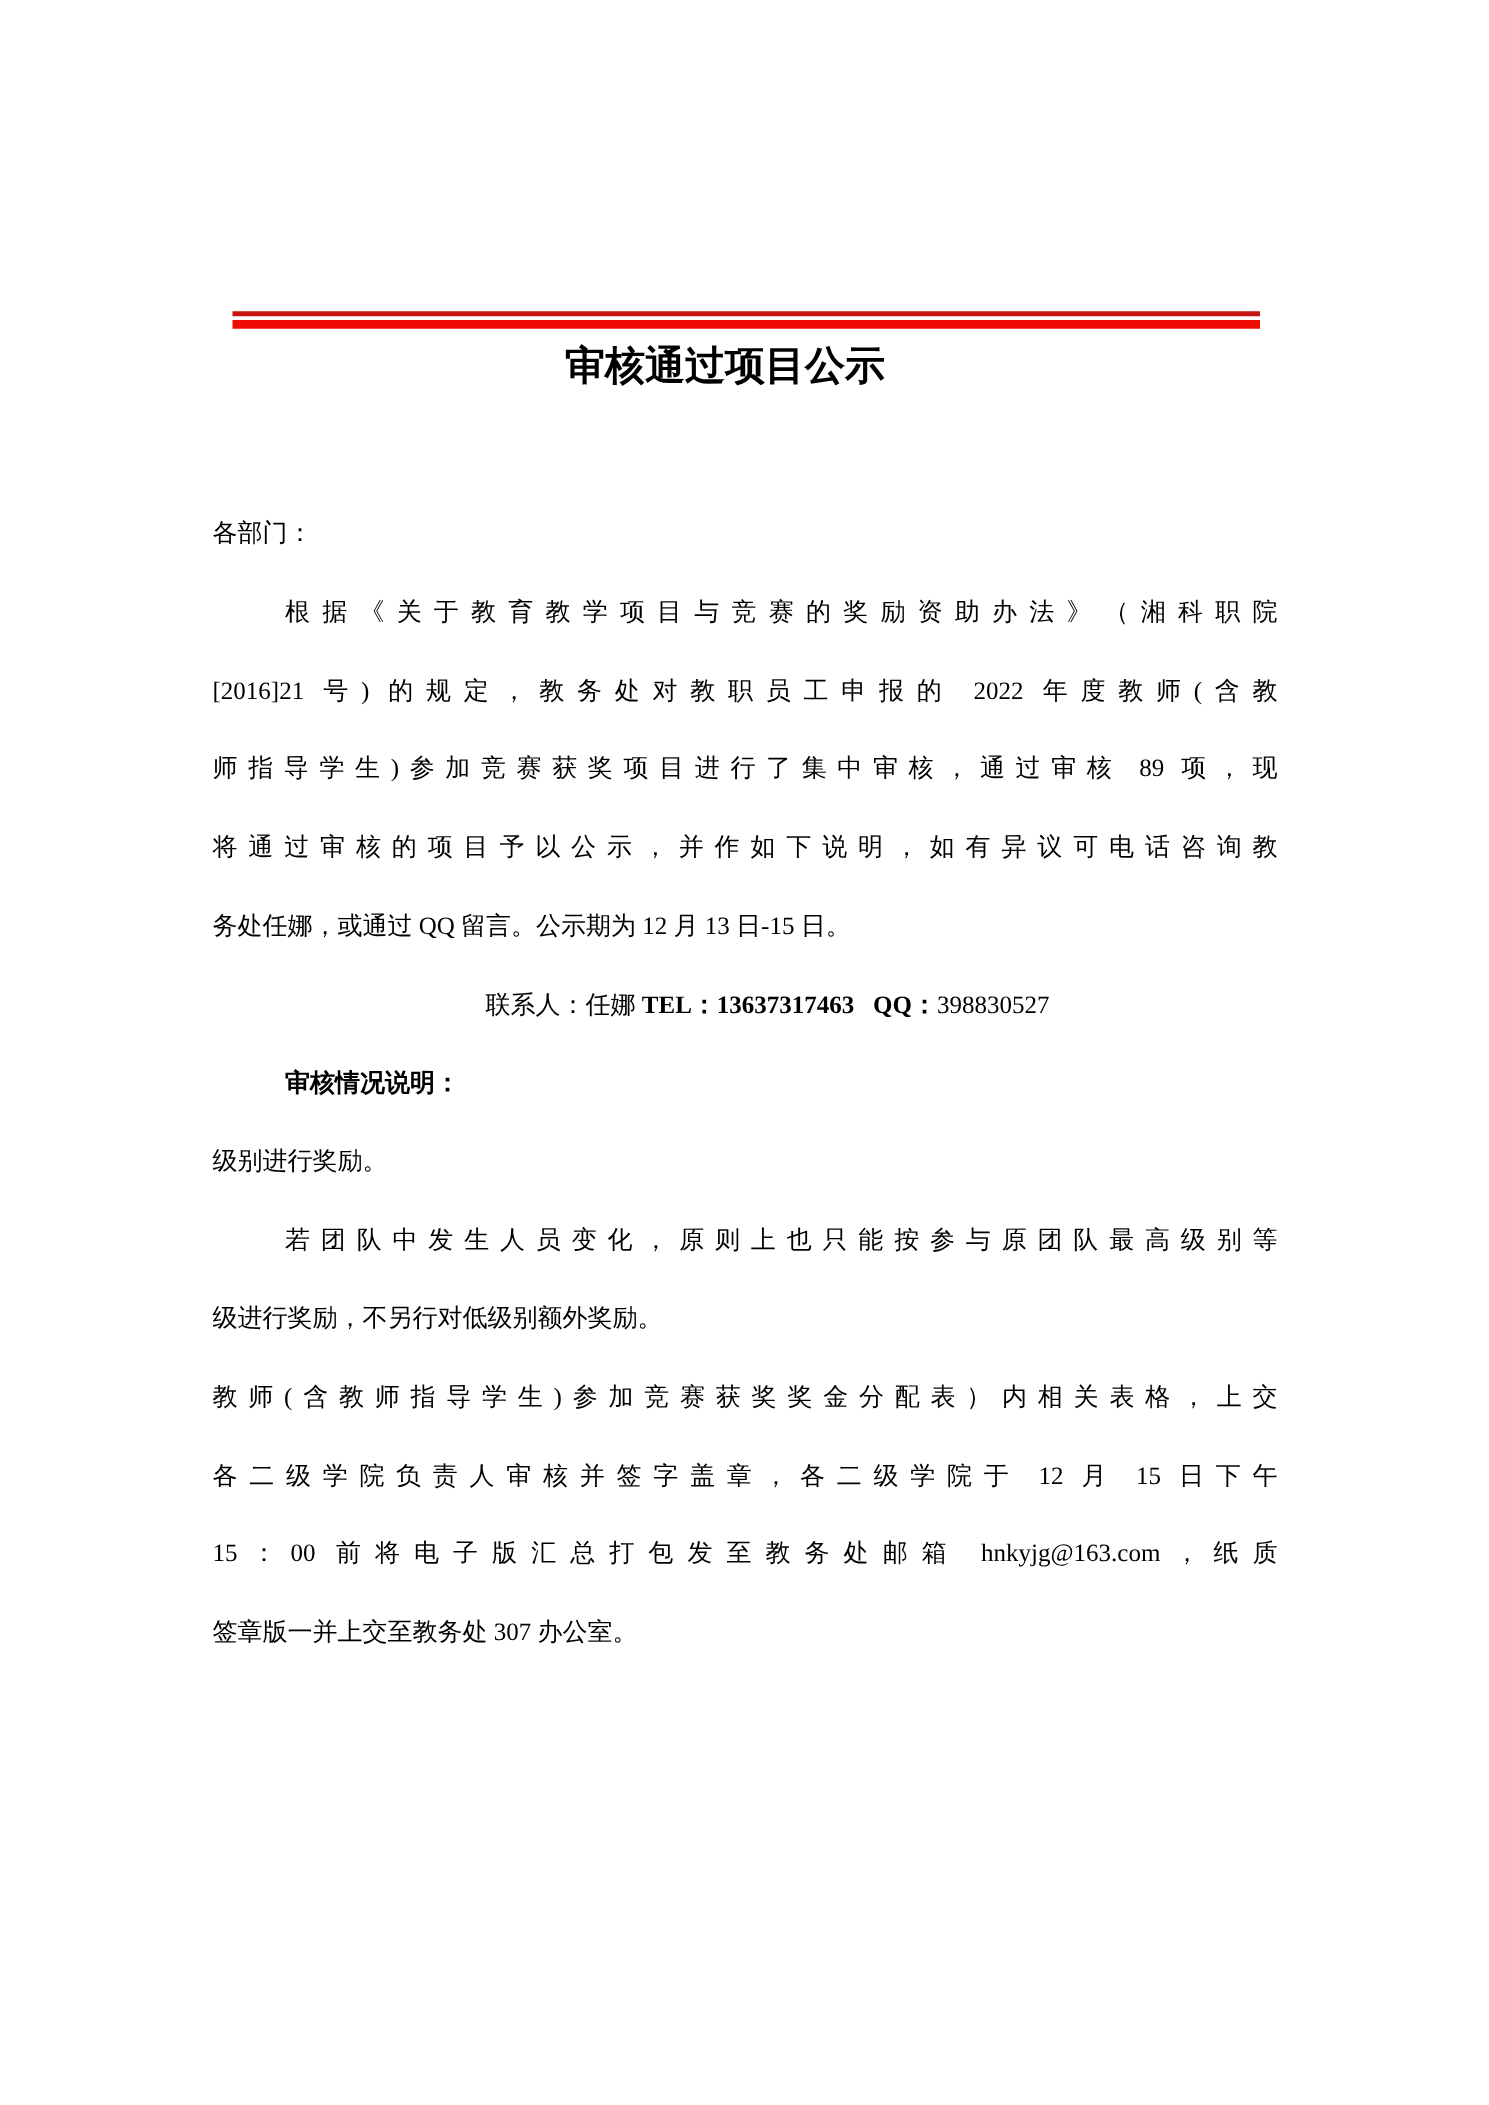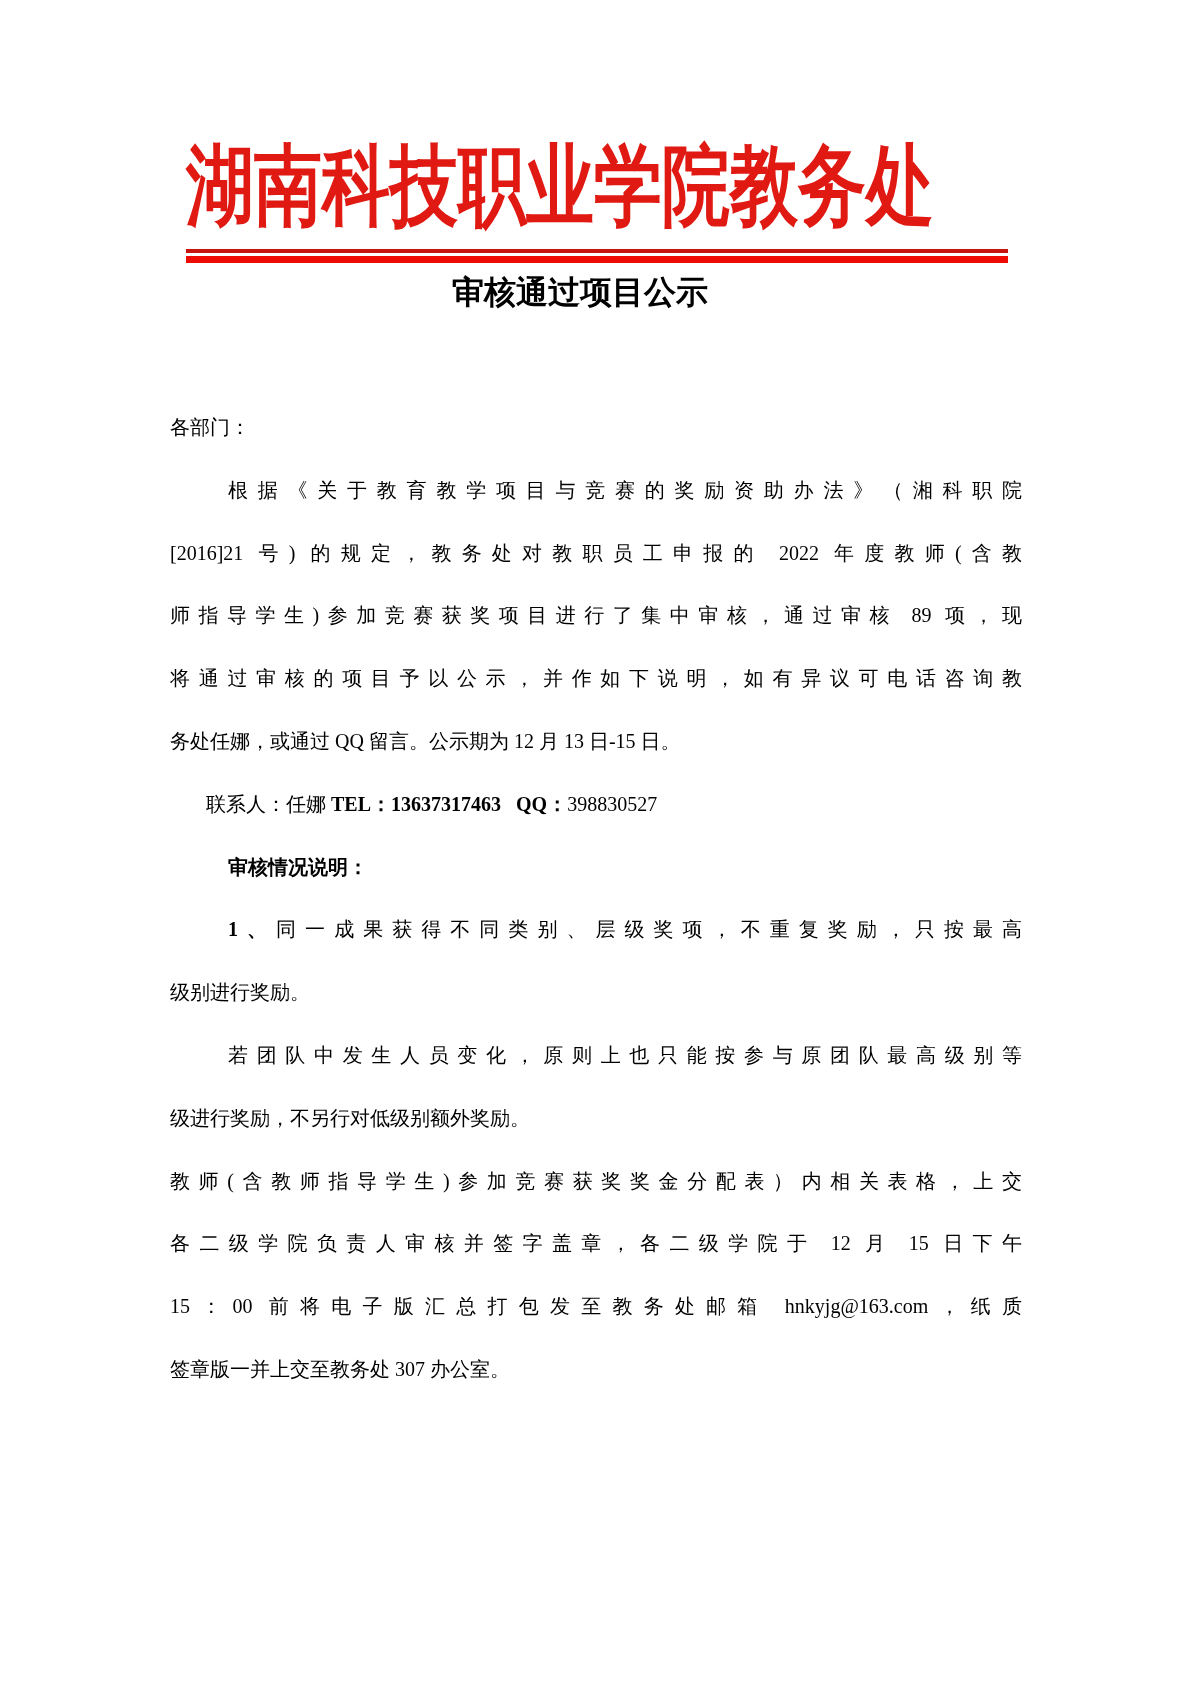--- a/index.html
+++ b/index.html
@@ -72,50 +72,46 @@
     font-size: 20px;
     line-height: 62.8px;
     height: 62.8px;
     white-space: pre-wrap;
     text-align: left;
   }
   .bline.j {
     text-align: justify;
     text-align-last: justify;
   }
-  .bline.i1 { text-indent: 36px; }
+  .bline.i1 { text-indent: 36px; text-align: center; }
   .bline.i2 { text-indent: 58px; }
   .bline .b { font-weight: bold; }
 </style>
 </head>
 <body>
 
 <div class="page">
 
-  <div class="letterhead">
-    <span class="stretch">湖南科技职业学院教务处</span>
-  </div>
 
   <div class="rule-thin"></div>
   <div class="rule-thick"></div>
 
   <div class="title-block">
     <div class="title-line">审核通过项目公示</div>
   </div>
 
   <div class="body-block">
       <div class="bline"><span>各部门：</span></div>
       <div class="bline i2 j"><span>根据《关于教育教学项目与竞赛的奖励资助办法》（湘科职院</span></div>
       <div class="bline j"><span>[2016]21 号) 的规定，教务处对教职员工申报的 2022 年度教师(含教</span></div>
       <div class="bline j"><span>师指导学生)参加竞赛获奖项目进行了集中审核，通过审核 89 项，现</span></div>
       <div class="bline j"><span>将通过审核的项目予以公示，并作如下说明，如有异议可电话咨询教</span></div>
       <div class="bline"><span>务处任娜，或通过 QQ 留言。公示期为 12 月 13 日-15 日。</span></div>
       <div class="bline i1"><span>联系人：任娜 </span><span class="b">TEL：13637317463</span><span>   </span><span class="b">QQ：</span><span>398830527</span></div>
       <div class="bline i2"><span class="b">审核情况说明：</span></div>
-      <div class="bline i2 j"><span class="b">1、</span><span>同一成果获得不同类别、层级奖项，不重复奖励，只按最高</span></div>
       <div class="bline"><span>级别进行奖励。</span></div>
       <div class="bline i2 j"><span>若团队中发生人员变化，原则上也只能按参与原团队最高级别等</span></div>
       <div class="bline"><span>级进行奖励，不另行对低级别额外奖励。</span></div>
       <div class="bline j"><span>教师(含教师指导学生)参加竞赛获奖奖金分配表）内相关表格，上交</span></div>
       <div class="bline j"><span>各二级学院负责人审核并签字盖章，各二级学院于 12 月 15 日下午</span></div>
       <div class="bline j"><span>15：00 前将电子版汇总打包发至教务处邮箱 hnkyjg@163.com，纸质</span></div>
       <div class="bline"><span>签章版一并上交至教务处 307 办公室。</span></div>
     </div>
 
 </div>

